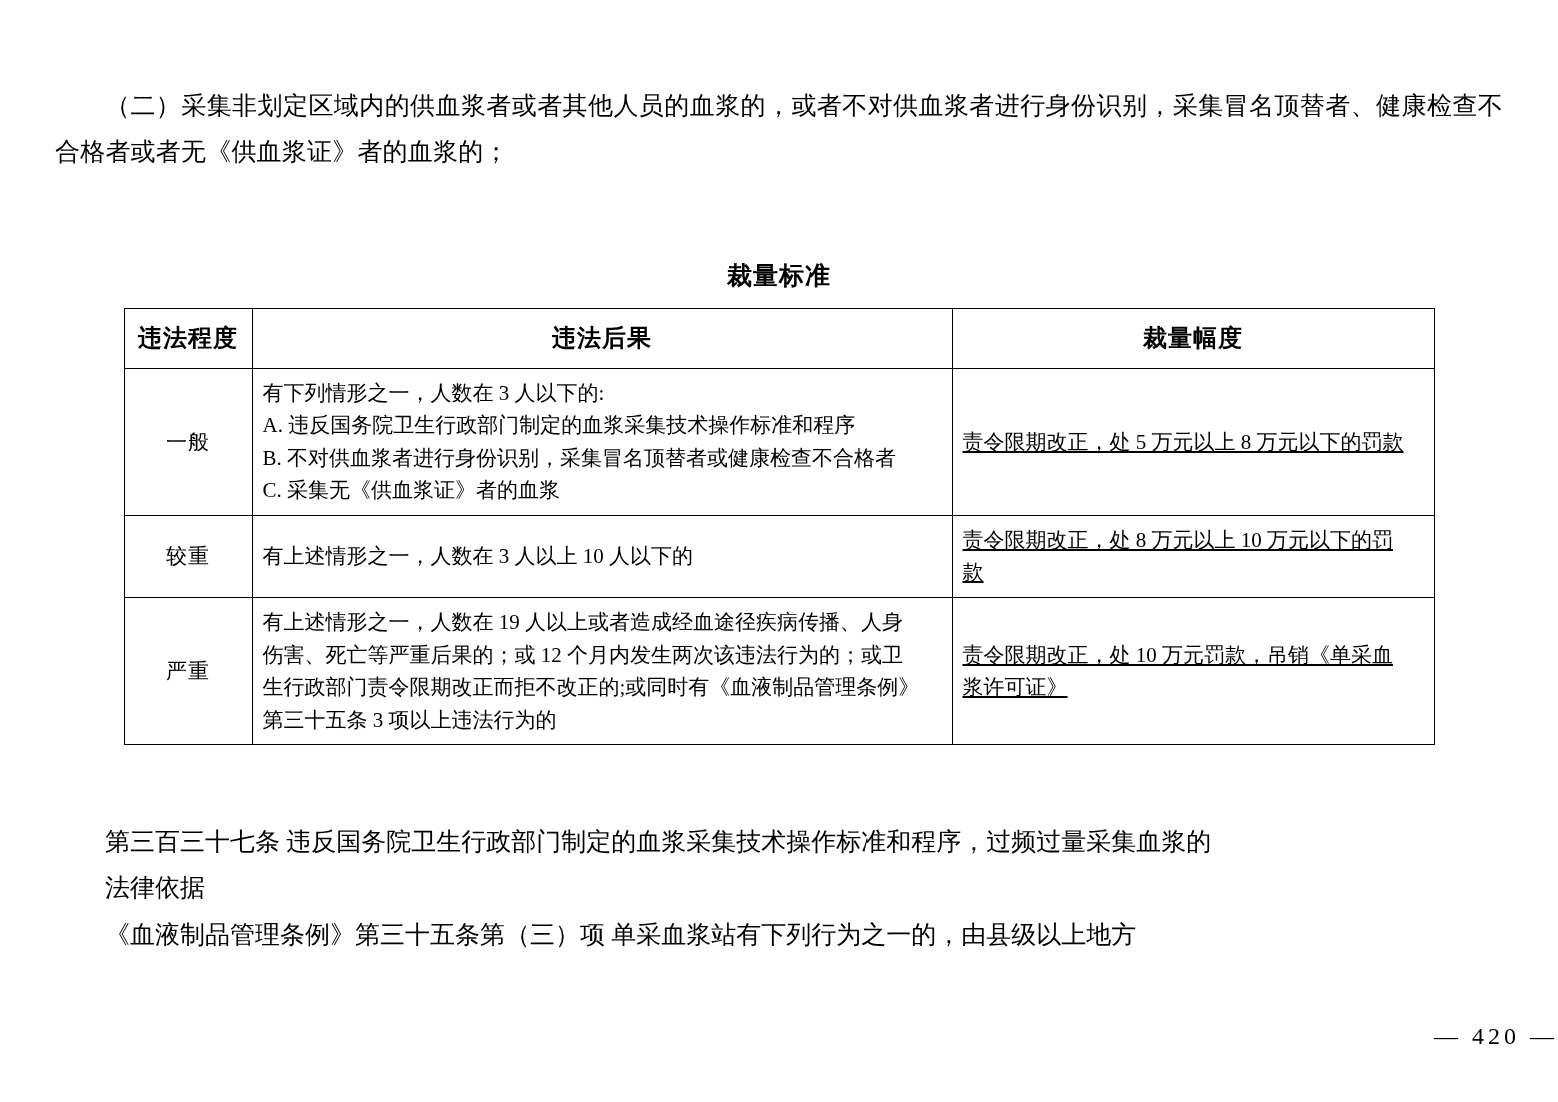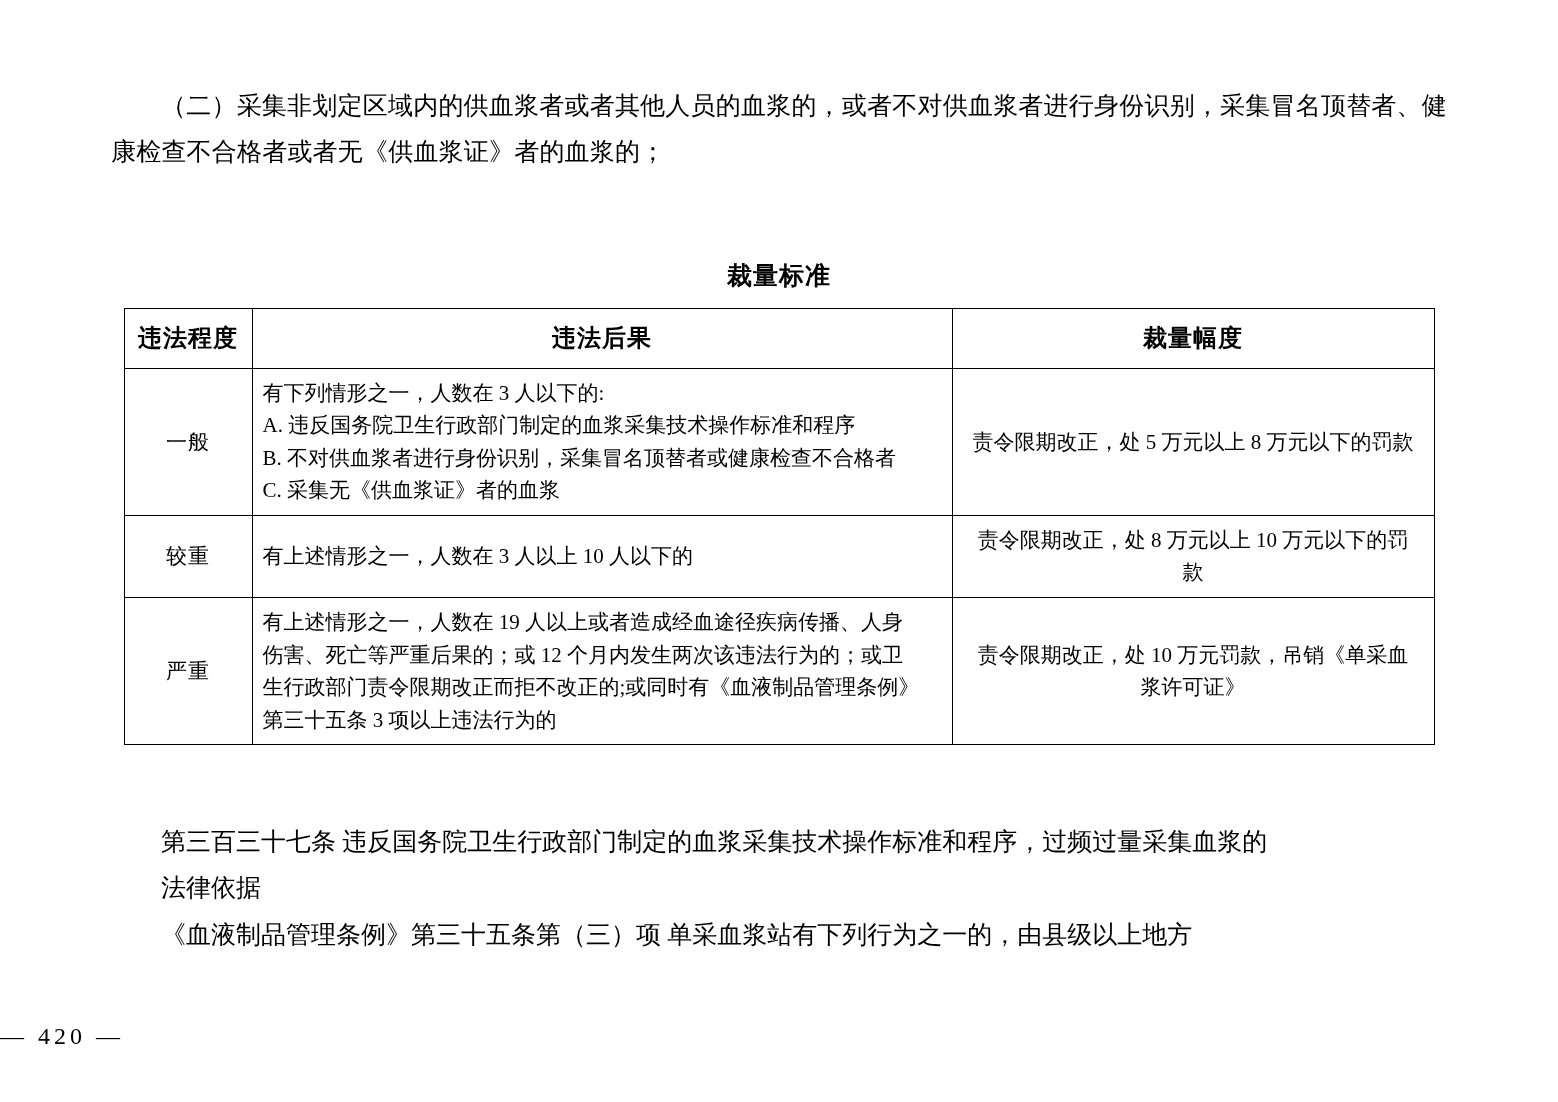--- a/index.html
+++ b/index.html
@@ -13,21 +13,21 @@
     font-family: "Liberation Serif", "DejaVu Serif", serif;
     color: #000000;
     position: relative;
     overflow: hidden;
   }
   .page {
     position: relative;
     width: 1558px;
     height: 1102px;
     box-sizing: border-box;
-    padding: 0 111px;
+    padding: 0 55px;
   }
   .para {
     font-size: 25px;
     line-height: 1.85;
     text-align: justify;
     letter-spacing: 0.2px;
   }
   .para-indent {
     text-indent: 2em;
   }
@@ -70,43 +70,44 @@
     font-size: 22px;
     letter-spacing: 1px;
   }
   td.result {
     text-align: left;
     vertical-align: top;
     padding-top: 12px;
     padding-bottom: 12px;
   }
   td.range {
-    text-align: center;
+    text-align: left;
     vertical-align: middle;
+    text-decoration: underline;
   }
   .cellline { display: block; }
 
   .body-block {
     font-size: 25px;
     line-height: 1.85;
   }
   .bold-head {
     font-weight: normal;
     text-indent: 2em;
   }
   .sub-line {
     text-indent: 2em;
   }
 
   .footer {
     position: absolute;
     left: 0;
     right: 0;
     bottom: 52px;
-    text-align: left;
+    text-align: right;
     font-size: 24px;
     letter-spacing: 4px;
   }
 </style>
 </head>
 <body>
 
 <div class="page">
 
   <div class="spacer-lg"></div>

